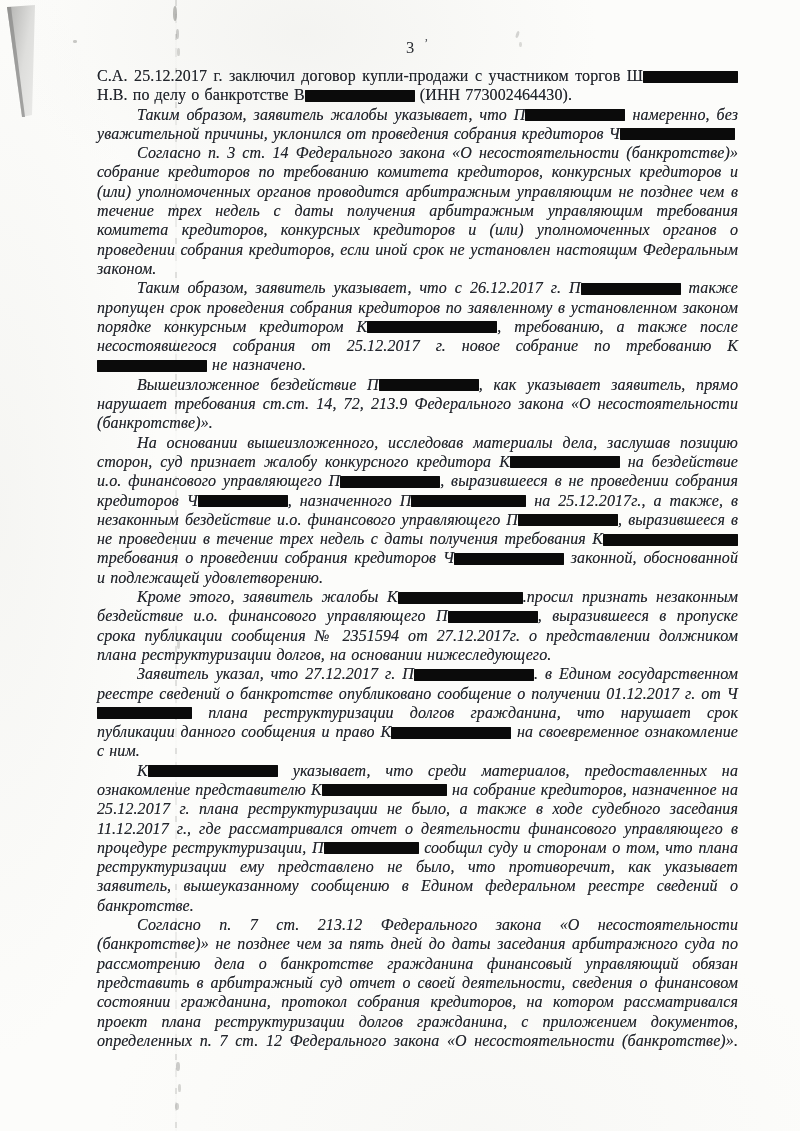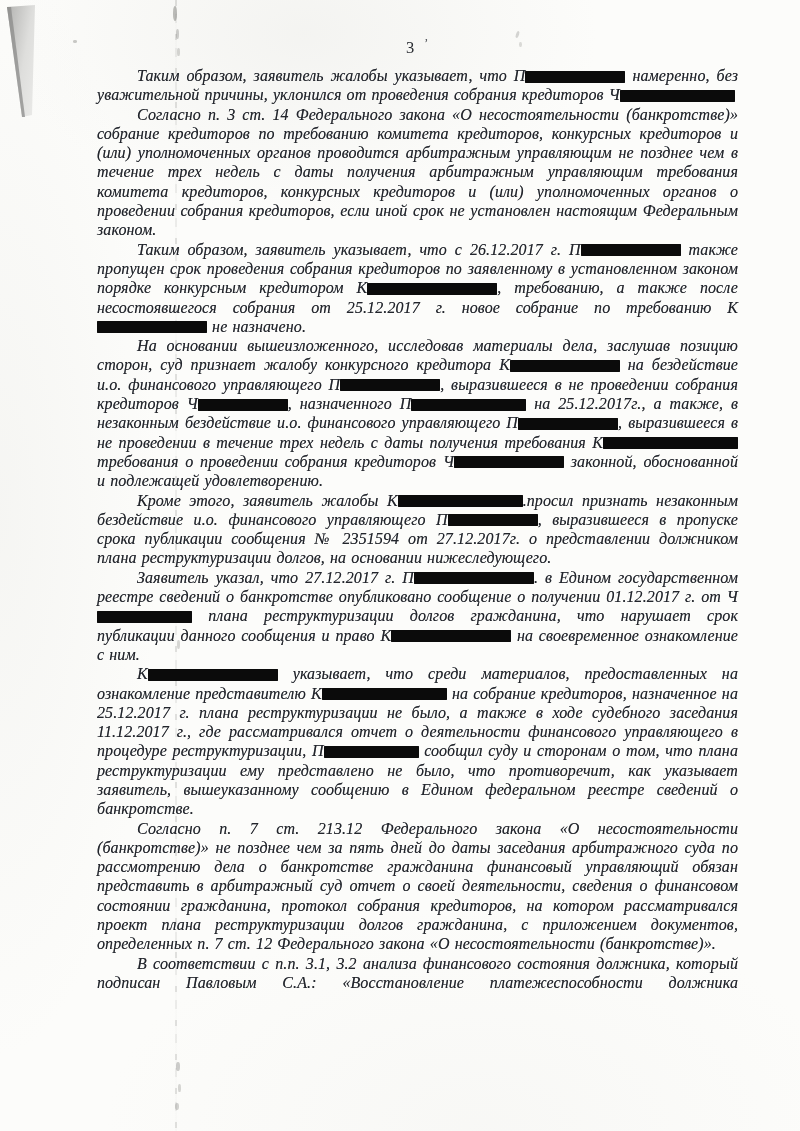--- a/index.html
+++ b/index.html
@@ -85,23 +85,24 @@
   <div class="speck sp7"></div>
   <div class="speck sp8"></div>
   <div class="speck sp9"></div>
   <div class="speck sp10"></div>
 
   <div class="pagenum">
     <span>3</span><span class="pn-mark">’</span>
   </div>
 
   <div class="text-block" id="text-block">
+      <p class="para"><span>С.А. 25.12.2017 г. заключил договор купли-продажи с участником торгов Ш</span><span class="redact" style="width: 95px;"></span><span> Н.В. по делу о банкротстве В</span><span class="redact" style="width: 110px;"></span><span> (ИНН 773002464430).</span></p>
       <p class="para indent"><span>Таким образом, заявитель жалобы указывает, что П</span><span class="redact" style="width: 100px;"></span><span> намеренно, без уважительной причины, уклонился от проведения собрания кредиторов Ч</span><span class="redact" style="width: 115px;"></span></p>
       <p class="para indent"><span>Согласно п. 3 ст. 14 Федерального закона «О несостоятельности (банкротстве)» собрание кредиторов по требованию комитета кредиторов, конкурсных кредиторов и (или) уполномоченных органов проводится арбитражным управляющим не позднее чем в течение трех недель с даты получения арбитражным управляющим требования комитета кредиторов, конкурсных кредиторов и (или) уполномоченных органов о проведении собрания кредиторов, если иной срок не установлен настоящим Федеральным законом.</span></p>
       <p class="para indent"><span>Таким образом, заявитель указывает, что с 26.12.2017 г. П</span><span class="redact" style="width: 100px;"></span><span> также пропущен срок проведения собрания кредиторов по заявленному в установленном законом порядке конкурсным кредитором К</span><span class="redact" style="width: 130px;"></span><span>, требованию, а также после несостоявшегося собрания от 25.12.2017 г. новое собрание по требованию К</span><span class="redact" style="width: 110px;"></span><span> не назначено.</span></p>
+      <p class="para indent"><span>Вышеизложенное бездействие П</span><span class="redact" style="width: 100px;"></span><span>, как указывает заявитель, прямо нарушает требования ст.ст. 14, 72, 213.9 Федерального закона «О несостоятельности (банкротстве)».</span></p>
       <p class="para indent"><span>На основании вышеизложенного, исследовав материалы дела, заслушав позицию сторон, суд признает жалобу конкурсного кредитора К</span><span class="redact" style="width: 110px;"></span><span> на бездействие и.о. финансового управляющего П</span><span class="redact" style="width: 100px;"></span><span>, выразившееся в не проведении собрания кредиторов Ч</span><span class="redact" style="width: 90px;"></span><span>, назначенного П</span><span class="redact" style="width: 115px;"></span><span> на 25.12.2017г., а также, в незаконным бездействие и.о. финансового управляющего П</span><span class="redact" style="width: 100px;"></span><span>, выразившееся в не проведении в течение трех недель с даты получения требования К</span><span class="redact" style="width: 135px;"></span><span> требования о проведении собрания кредиторов Ч</span><span class="redact" style="width: 110px;"></span><span> законной, обоснованной и подлежащей удовлетворению.</span></p>
       <p class="para indent"><span>Кроме этого, заявитель жалобы К</span><span class="redact" style="width: 125px;"></span><span>.просил признать незаконным бездействие и.о. финансового управляющего П</span><span class="redact" style="width: 90px;"></span><span>, выразившееся в пропуске срока публикации сообщения № 2351594 от 27.12.2017г. о представлении должником плана реструктуризации долгов, на основании нижеследующего.</span></p>
       <p class="para indent"><span>Заявитель указал, что 27.12.2017 г. П</span><span class="redact" style="width: 120px;"></span><span>. в Едином государственном реестре сведений о банкротстве опубликовано сообщение о получении 01.12.2017 г. от Ч</span><span class="redact" style="width: 95px;"></span><span> плана реструктуризации долгов гражданина, что нарушает срок публикации данного сообщения и право К</span><span class="redact" style="width: 120px;"></span><span> на своевременное ознакомление с ним.</span></p>
       <p class="para indent"><span>К</span><span class="redact" style="width: 130px;"></span><span> указывает, что среди материалов, предоставленных на ознакомление представителю К</span><span class="redact" style="width: 125px;"></span><span> на собрание кредиторов, назначенное на 25.12.2017 г. плана реструктуризации не было, а также в ходе судебного заседания 11.12.2017 г., где рассматривался отчет о деятельности финансового управляющего в процедуре реструктуризации, П</span><span class="redact" style="width: 95px;"></span><span> сообщил суду и сторонам о том, что плана реструктуризации ему представлено не было, что противоречит, как указывает заявитель, вышеуказанному сообщению в Едином федеральном реестре сведений о банкротстве.</span></p>
       <p class="para indent"><span>Согласно п. 7 ст. 213.12 Федерального закона «О несостоятельности (банкротстве)» не позднее чем за пять дней до даты заседания арбитражного суда по рассмотрению дела о банкротстве гражданина финансовый управляющий обязан представить в арбитражный суд отчет о своей деятельности, сведения о финансовом состоянии гражданина, протокол собрания кредиторов, на котором рассматривался проект плана реструктуризации долгов гражданина, с приложением документов, определенных п. 7 ст. 12 Федерального закона «О несостоятельности (банкротстве)».</span></p>
-      <p class="para indent"><span>В соответствии с п.п. 3.1, 3.2 анализа финансового состояния должника, который подписан Павловым С.А.: «Восстановление платежеспособности должника</span></p>
     </div>
 </div>
 
 </body></html>

